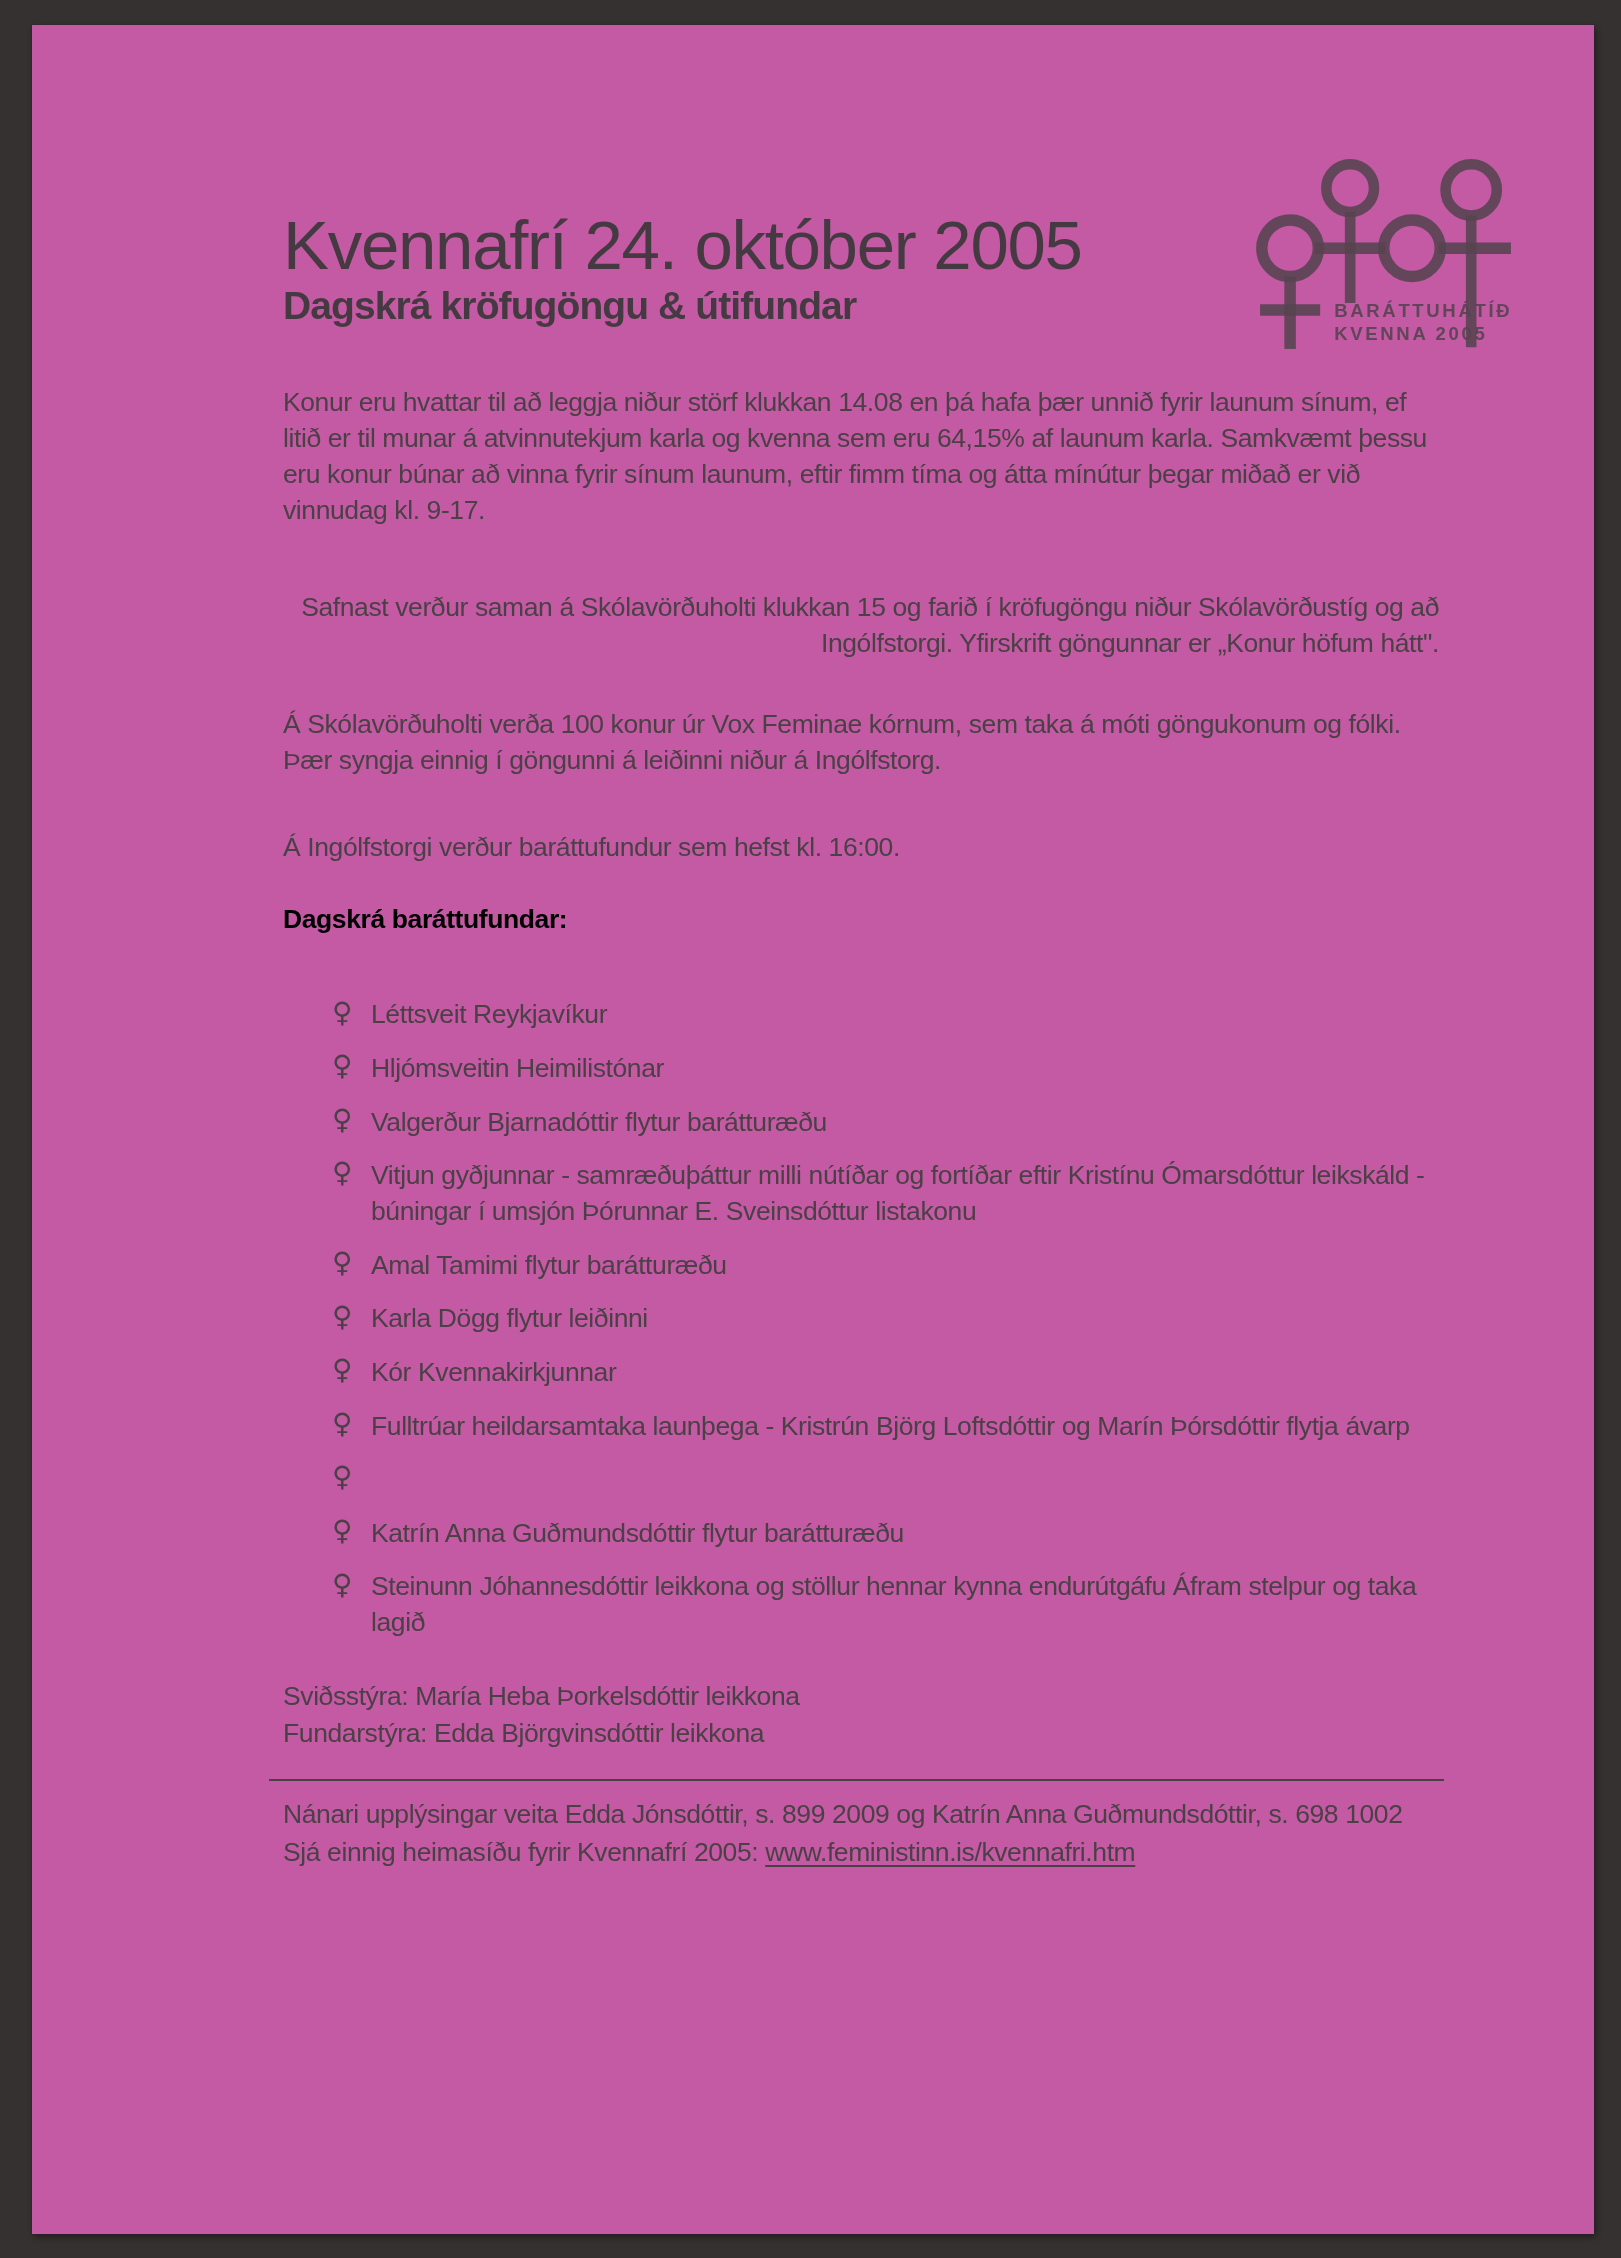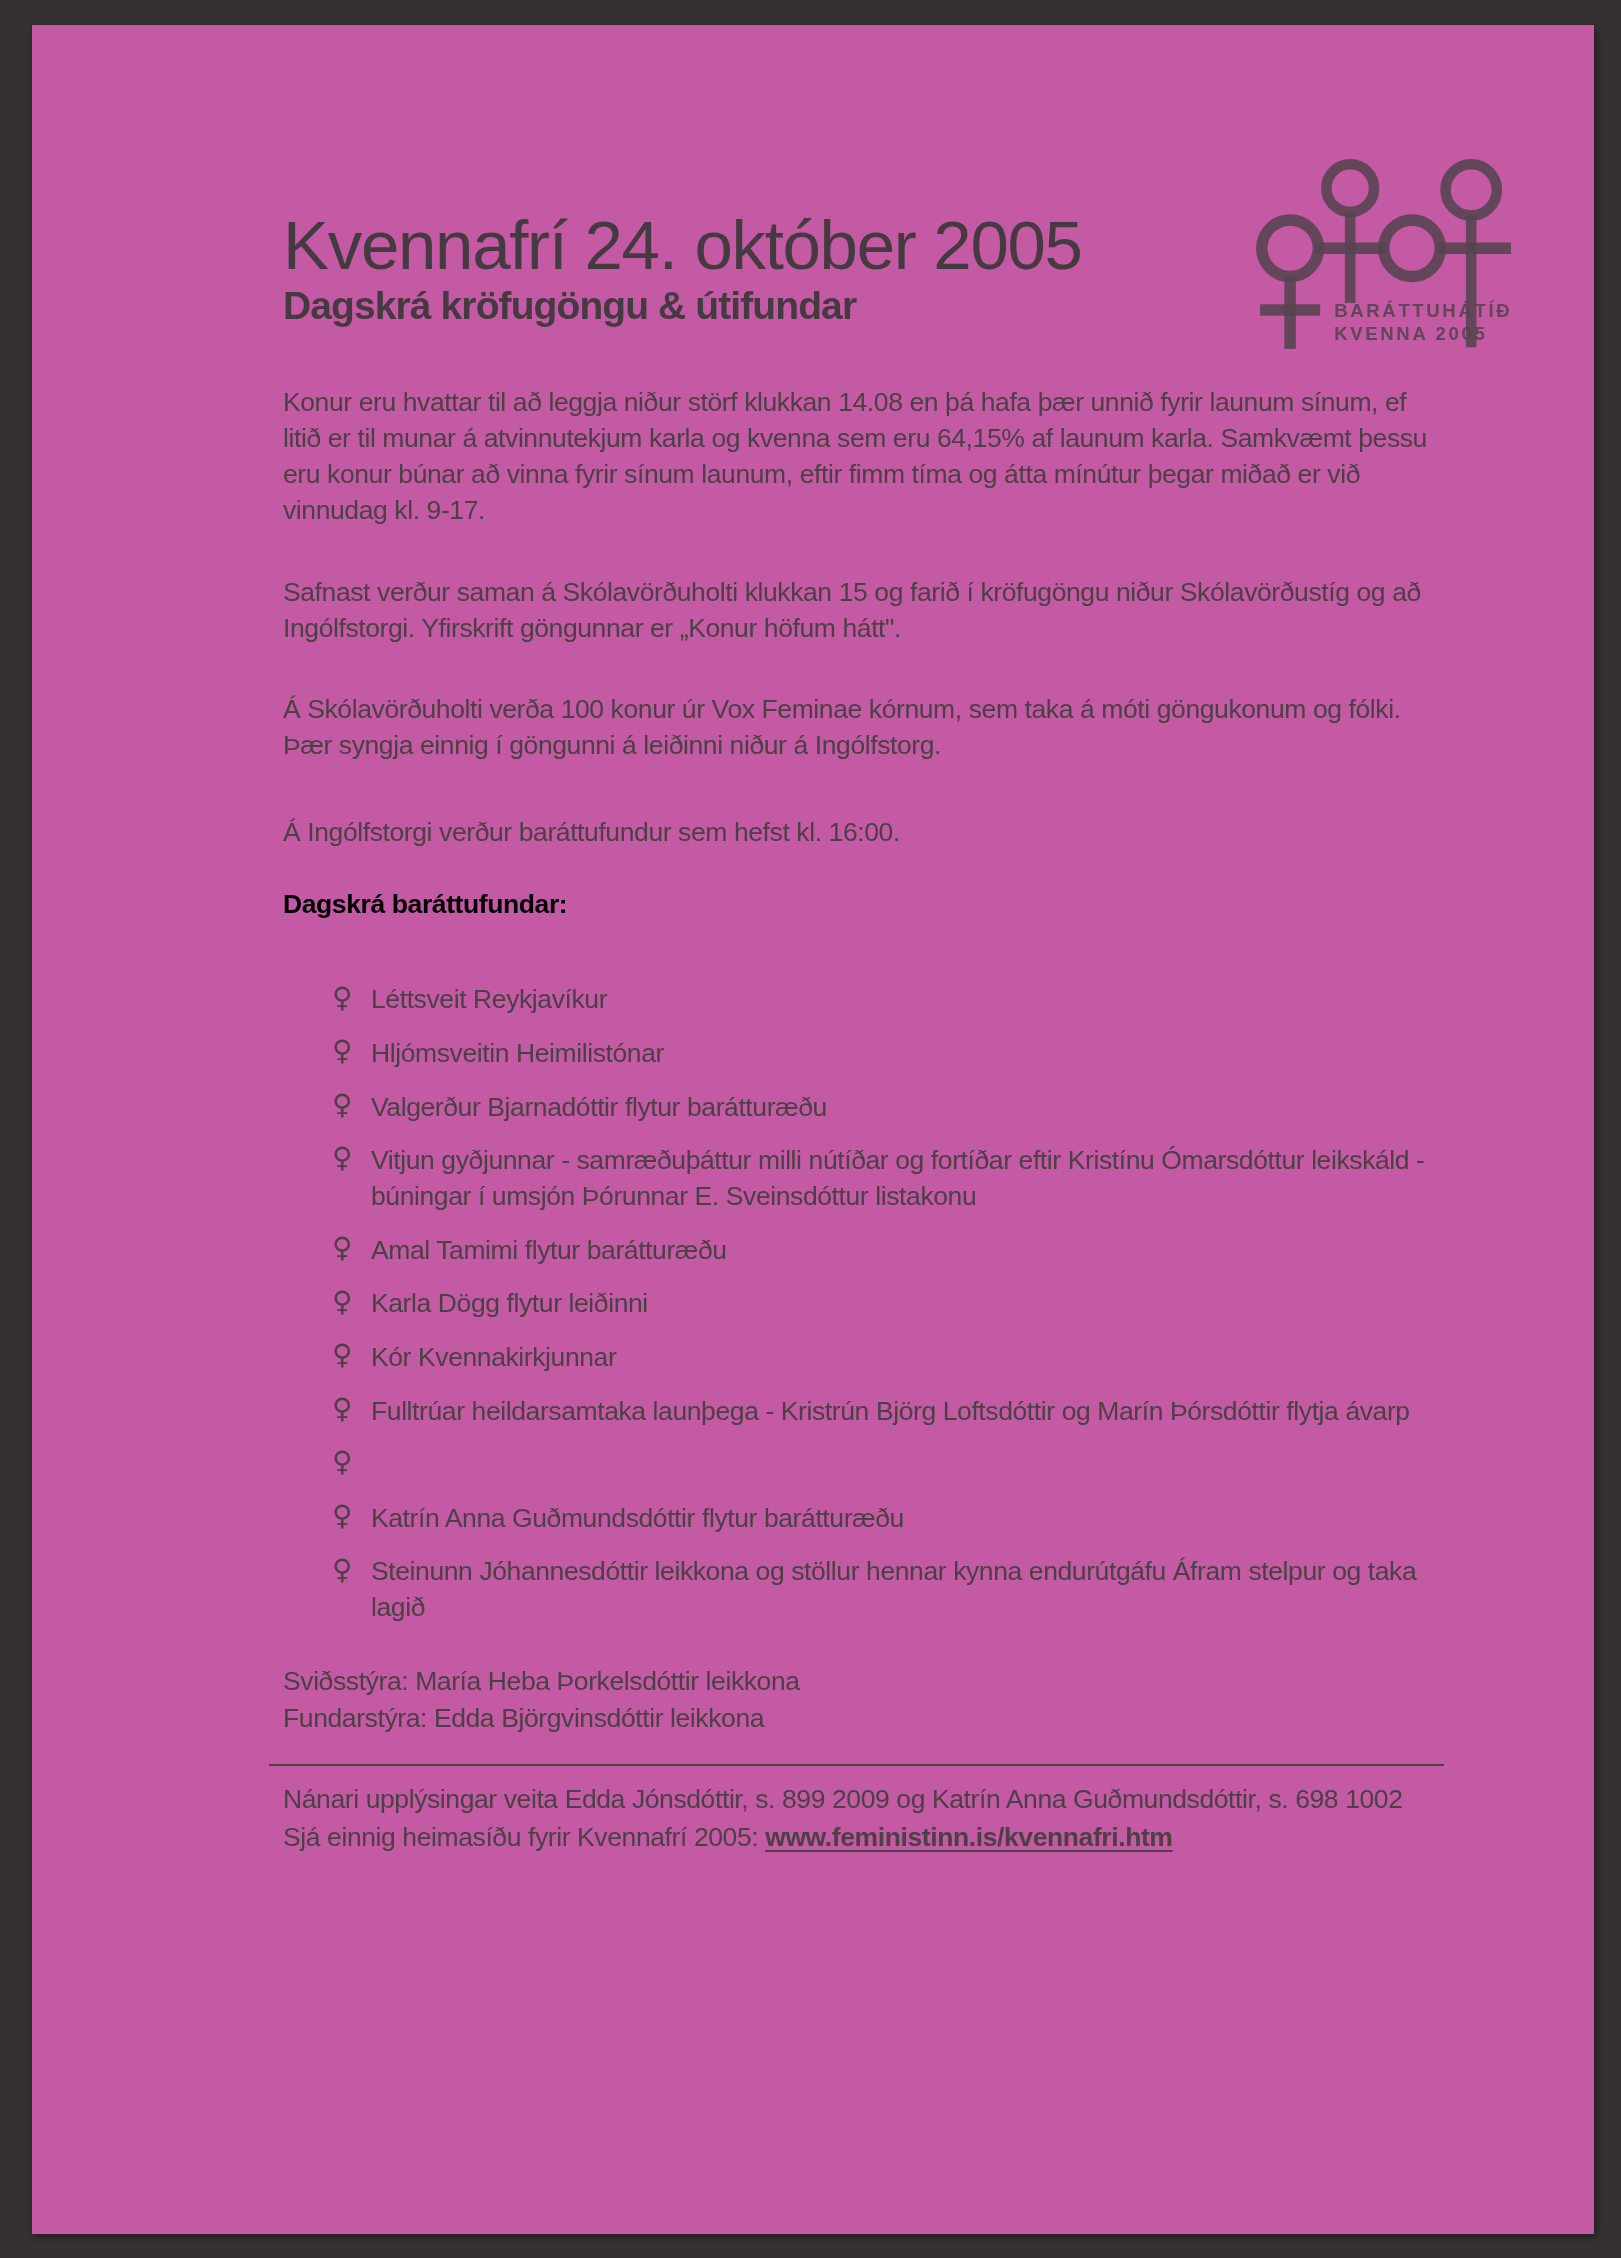--- a/index.html
+++ b/index.html
@@ -37,21 +37,21 @@
   h2.subtitle {
     margin: 12.4px 0 0 0;
     font-size: 39px; line-height: 42px;
     font-weight: bold;
     letter-spacing: -0.9px;
     color: #453a41;
   }
   .body-text { font-size: 26.5px; line-height: 36px; }
   p.para { margin: 0; max-width: 1161px; }
   p.para-1 { margin-top: 57px; }
-  p.para-2 { margin-top: 46px; }
+  p.para-2 { margin-top: 61px; text-align: right; }
   p.para-3 { margin-top: 45px; }
   p.para-4 { margin-top: 51px; }
   h3.program-heading {
     margin: 36px 0 0 0;
     font-size: 26.5px; line-height: 36px;
     font-weight: bold;
     color: #000000;
   }
   ul.program-list {
     list-style: none;
@@ -81,21 +81,20 @@
     border: none;
     border-top: 2.6px solid #4a3f45;
   }
   .footer { margin-top: 10.6px; }
   .footer-line { line-height: 38px; }
   a.footer-link {
     color: inherit;
     text-decoration: underline;
     text-decoration-thickness: 1.8px;
     text-underline-offset: 4.4px;
-    font-weight: bold;
   }
   .logo {
     position: absolute;
     left: 1221px; top: 119px;
     width: 265px; height: 212px;
   }
   .logo .stroke { stroke: #564350; stroke-opacity: 0.88; fill: none; }
   .logo text {
     fill: #564350; fill-opacity: 0.9;
     font-family: "Liberation Sans", "DejaVu Sans", sans-serif;

